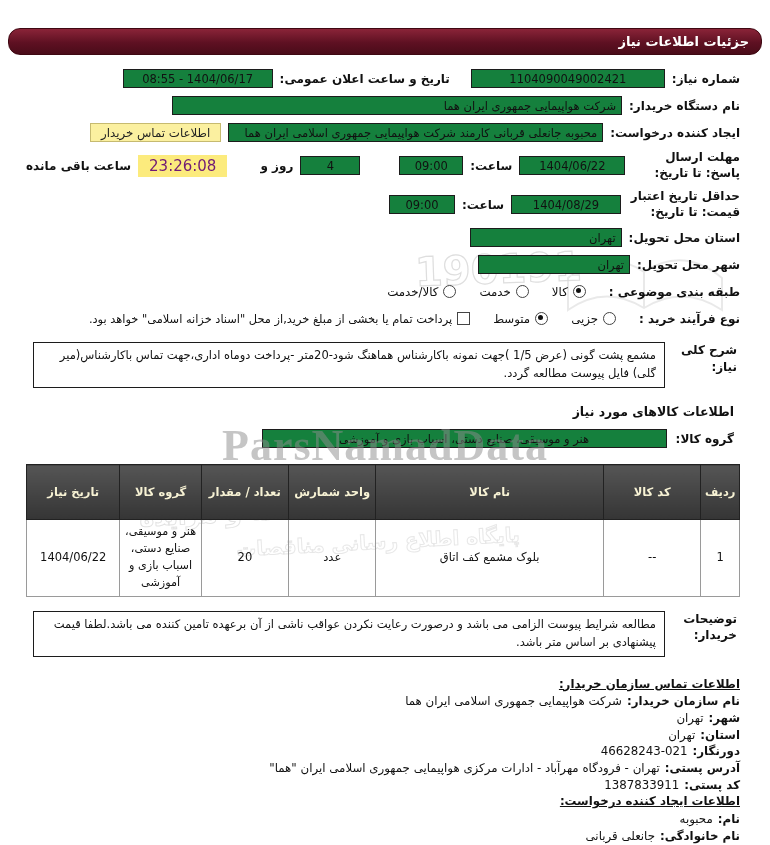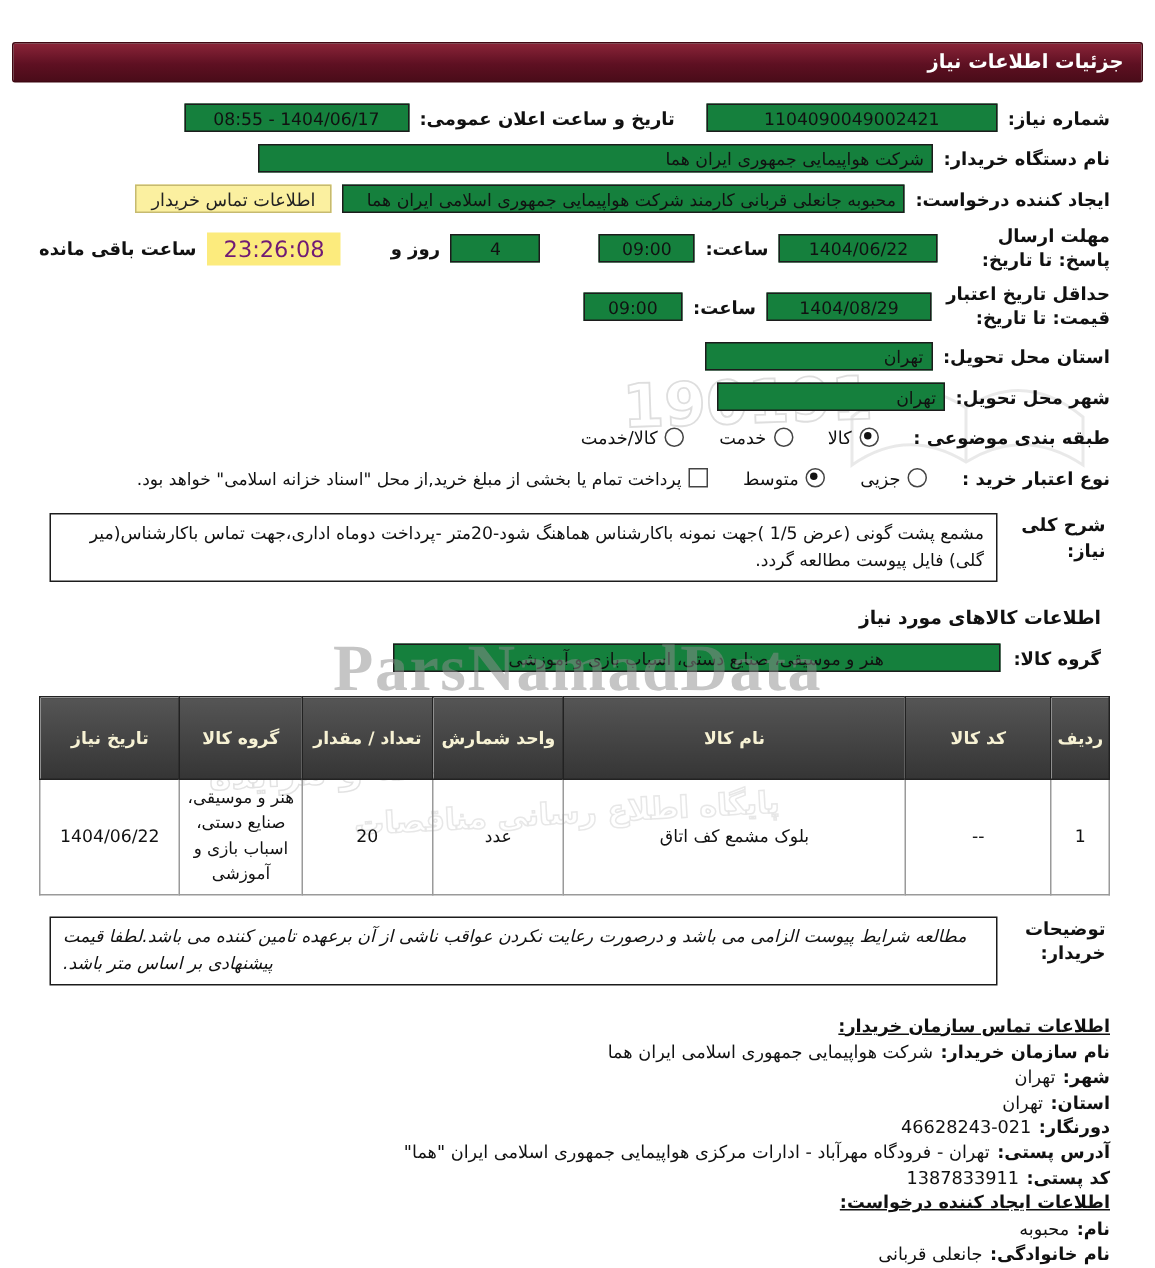--- a/index.html
+++ b/index.html
@@ -6,21 +6,21 @@
   body{
     width:770px;height:845px;overflow:hidden;position:relative;
     background:#ffffff;direction:rtl;
     font-family:"DejaVu Sans","Liberation Sans",sans-serif;
     color:#111;
   }
   
   .titlebar{
     margin:28px 8px 0 8px;height:25px;
     background:linear-gradient(180deg,#8a2438 0%,#5e1022 55%,#4a0c19 100%);
-    border:1px solid #3f0812;border-radius:2px;
+    border:1px solid #3f0812;border-radius:12px;
     display:flex;align-items:center;padding:0 12px;
     color:#fff;font-size:13px;font-weight:bold;
   }
   
   .content{position:relative;z-index:1;padding:14px 30px 0 26px;font-size:12px;}
   .frow{display:flex;align-items:center;margin-bottom:8px;min-height:19px;gap:7px;}
   .flabel{white-space:nowrap;font-weight:bold;font-size:12px;color:#111;}
   .flabel.wrap{white-space:normal;width:112px;line-height:1.3;text-align:right;font-size:12px;}
   .vbox{
     border:1px solid #1c1c1c;background:#15803d;height:19px;box-sizing:border-box;
@@ -47,21 +47,21 @@
   .checkbox{width:11px;height:11px;border:1px solid #444;background:#fff;flex:none;}
   .optlabel{font-size:11.8px;white-space:nowrap;}
   .cbtext{font-size:11.4px;white-space:nowrap;}
   
   .descrow{display:flex;align-items:flex-start;margin:14px 3px 0 7px;gap:8px;}
   .desclabel{font-weight:bold;font-size:12px;width:64px;flex:none;text-align:right;line-height:1.35;}
   .descbox{
     flex:1;border:1px solid #1c1c1c;background:transparent;
     font-size:11.5px;line-height:1.55;padding:4px 8px;text-align:right;min-height:36px;box-sizing:border-box;
   }
-  .descbox.center{text-align:left;min-height:28px;font-style:italic;}
+  .descbox.center{text-align:right;min-height:28px;}
   
   .section-title{font-weight:bold;font-size:12.5px;margin:16px 6px 0 0;}
   .grouprow{display:flex;align-items:center;gap:9px;margin:10px 6px 0 0;}
   .goods-table{
     width:100%;border-collapse:collapse;table-layout:fixed;margin-top:16px;
     background:transparent;
   }
   .goods-table th{
     background:linear-gradient(180deg,#555 0%,#353535 100%);
     color:#f7f2d4;font-weight:bold;font-size:11.5px;
@@ -170,21 +170,21 @@
       <span class="radio"></span>
       <span class="optlabel">خدمت</span>
     </span>
     <span class="opt">
       <span class="radio"></span>
       <span class="optlabel">کالا/خدمت</span>
     </span>
   </div>
 
   <div class="frow">
-    <span class="flabel">نوع اعتبار خرید :</span>
+    <span class="flabel">نوع فرآیند خرید :</span>
     <span class="opt">
       <span class="radio"></span>
       <span class="optlabel">جزیی</span>
     </span>
     <span class="opt">
       <span class="radio checked"></span>
       <span class="optlabel">متوسط</span>
     </span>
     <span class="opt">
       <span class="checkbox"></span>

